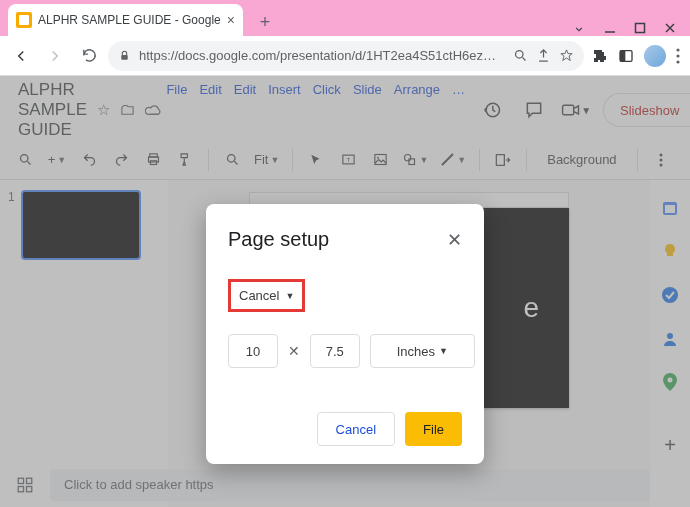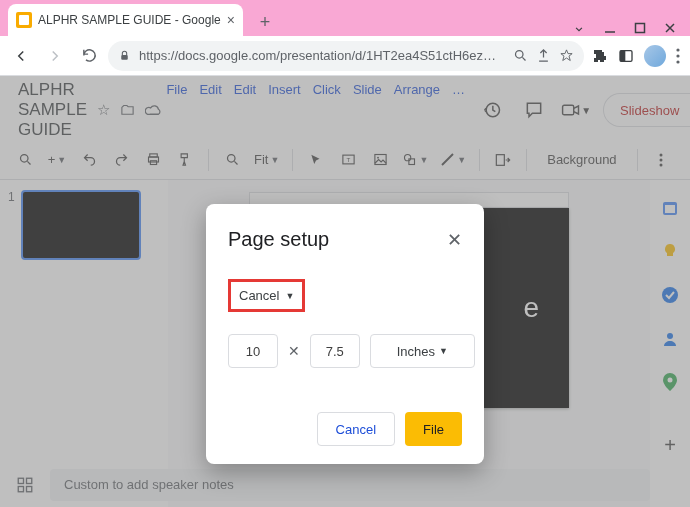--- a/index.html
+++ b/index.html
@@ -391,21 +391,21 @@
   <div class="notesbar">
     <div class="gridbtn">
         <svg width="18" height="18" viewBox="0 0 24 24">
           <rect x="3" y="3" width="7" height="7" stroke="#5f6368" stroke-width="1.8" fill="none"></rect>
           <rect x="14" y="3" width="7" height="7" stroke="#5f6368" stroke-width="1.8" fill="none"></rect>
           <rect x="3" y="14" width="7" height="7" stroke="#5f6368" stroke-width="1.8" fill="none"></rect>
           <rect x="14" y="14" width="7" height="7" stroke="#5f6368" stroke-width="1.8" fill="none"></rect>
         </svg>
       </div>
     <div class="notes">
-        <span>Custom to add speaker notes</span>
+        <span>Click to add speaker https</span>
       </div>
   </div>
 
   <div class="overlay">
     <div class="modal">
       <div class="modalhead">
         <div class="modaltitle">Page setup</div>
         <div class="modalclose">✕</div>
       </div>
       <div class="customdd">

